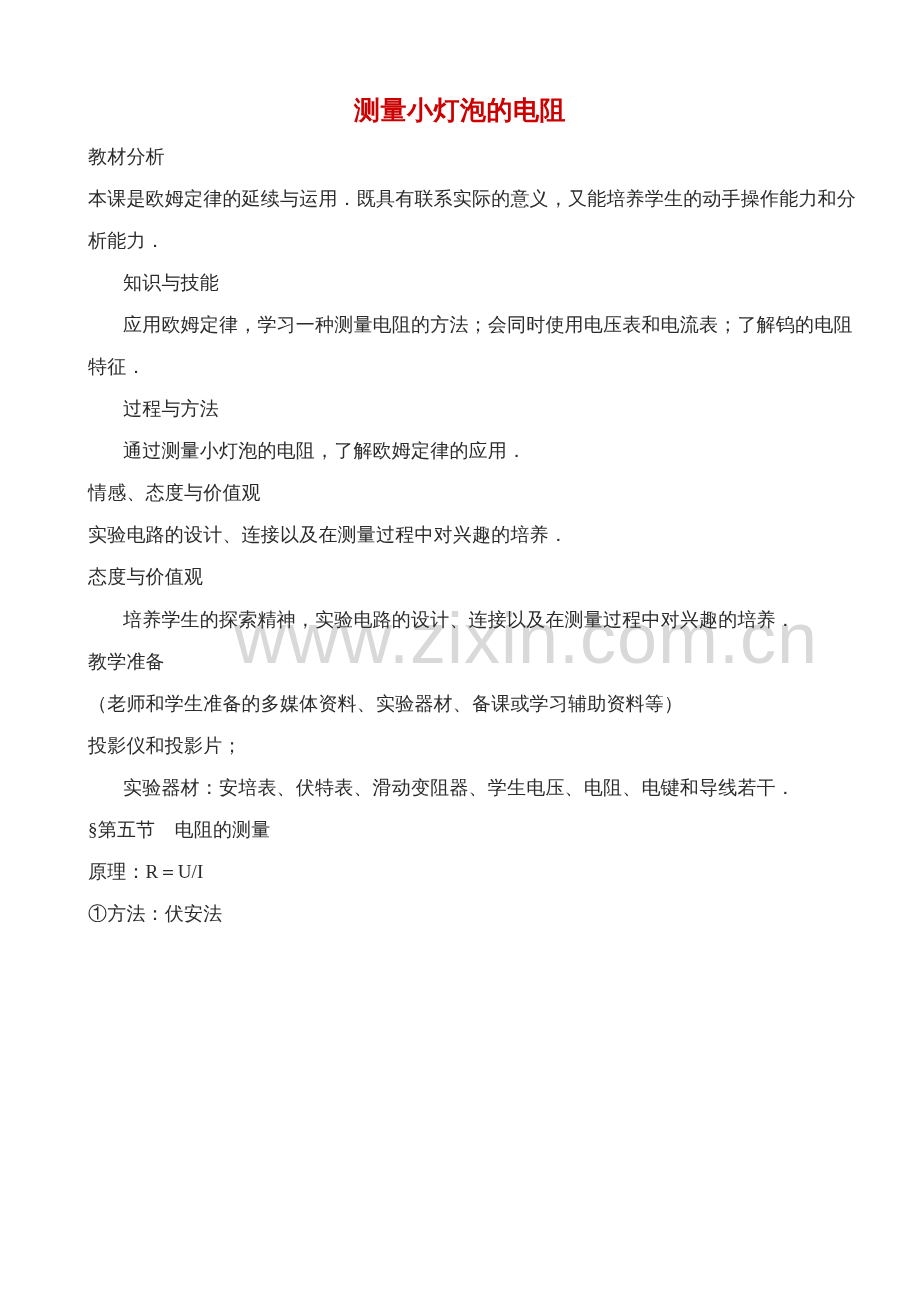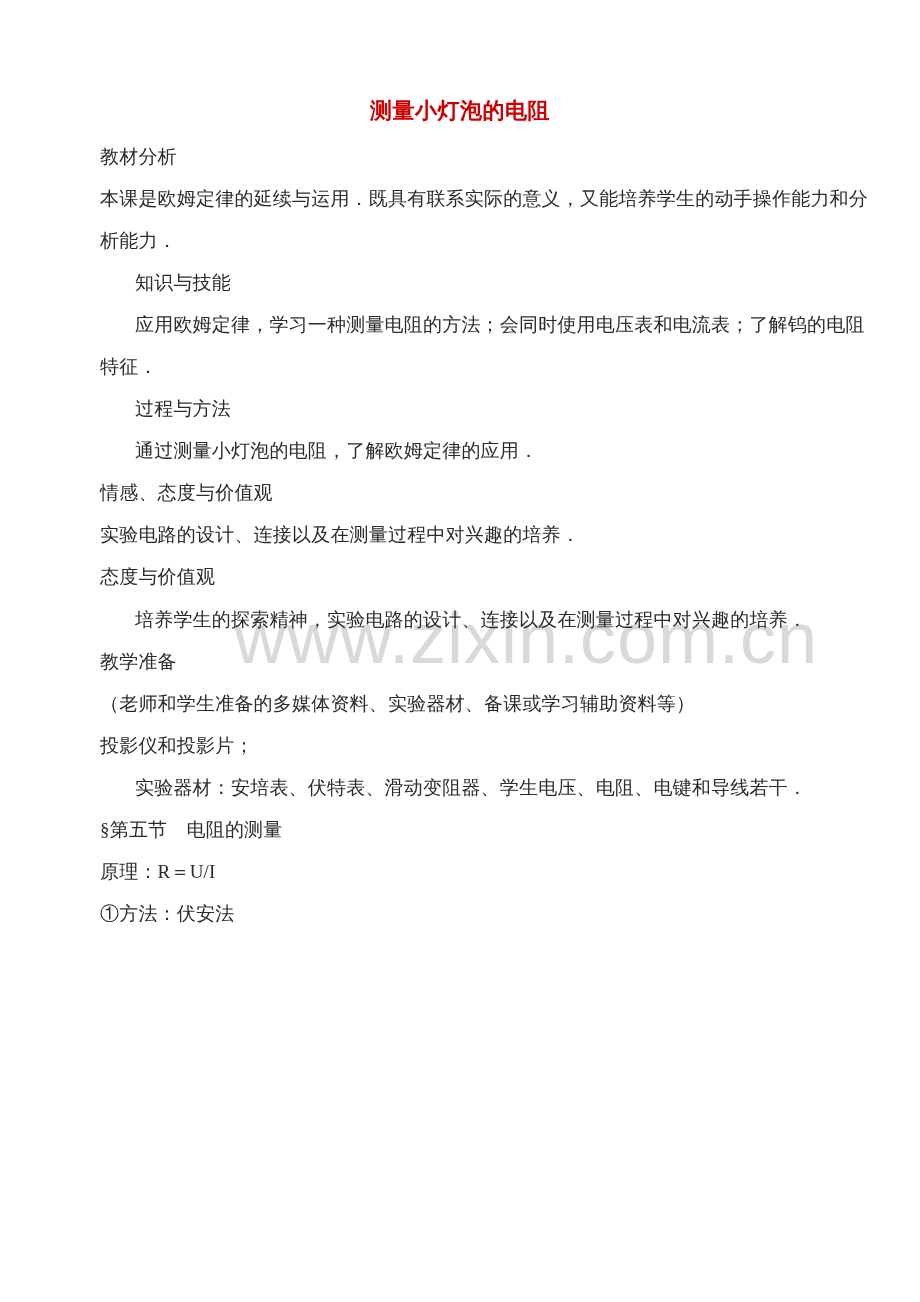--- a/index.html
+++ b/index.html
@@ -23,41 +23,40 @@
     white-space: nowrap;
     user-select: none;
   }
   .doc-title {
     position: absolute;
     top: 93px;
     left: 0;
     width: 100%;
     z-index: 1;
     text-align: center;
-    font-size: 22px;
+    font-size: 26px;
     font-weight: bold;
     line-height: 36px;
     color: #cc0000;
     letter-spacing: 0.5px;
   }
   .body-lines {
     position: absolute;
     top: 136px;
     left: 88px;
     width: 762px;
     z-index: 1;
     color: #2b2b2b;
   }
   .line {
     height: 42.05px;
     line-height: 42.05px;
     font-size: 19px;
     white-space: nowrap;
     letter-spacing: 0.2px;
-    margin-left: 12px;
   }
   .line.indent { text-indent: 35px; }
 </style>
 </head>
 <body>
 
 <div class="page">
 
   <div class="watermark" style="color: rgb(217, 217, 217);">www.zixin.com.cn</div>
 

